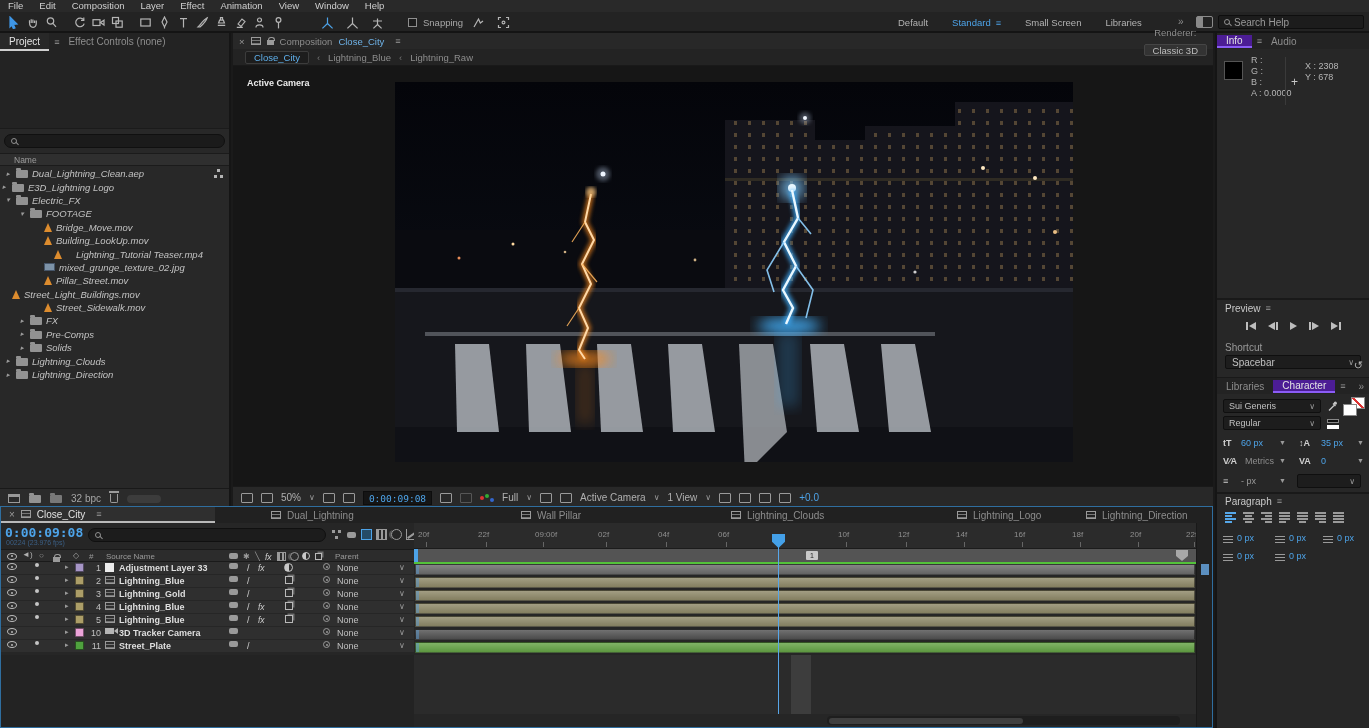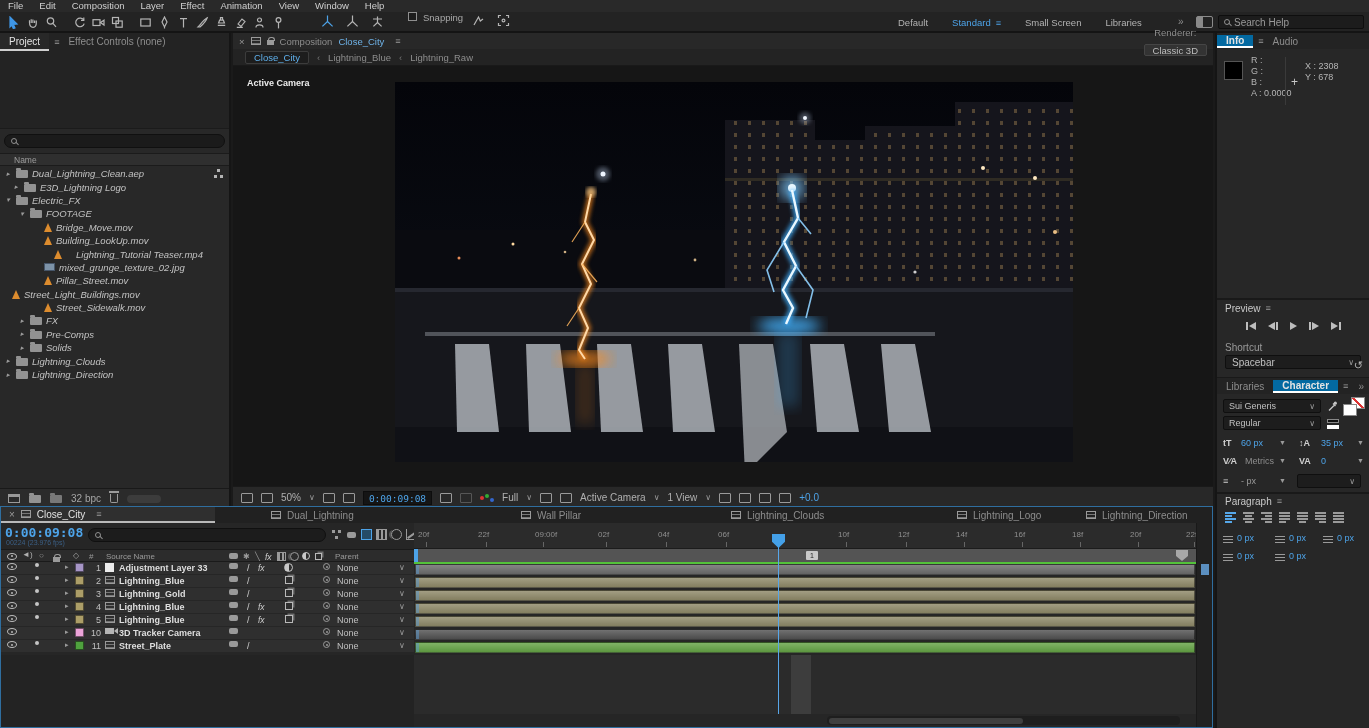--- a/index.html
+++ b/index.html
@@ -16,21 +16,21 @@
   .tool svg{stroke:#b5b5b5;fill:none;stroke-width:1.2;}
   .tool.sel svg{stroke:#3e96e6;fill:#3e96e6;}
   .tsep{width:9px;}
   .workspaces{position:absolute;left:898px;top:0;height:21px;display:flex;align-items:center;gap:24px;font-size:9.5px;color:#b2b2b2;}
   .ws.active{color:#4da3e8;}
   .ws-menu{color:#4da3e8;margin-left:5px;font-size:9px;}
   .wsgrid{position:absolute;left:1196px;top:4px;width:17px;height:12px;border:1px solid #8a8a8a;border-radius:2px;background:linear-gradient(90deg,#8a8a8a 6px,transparent 6px 7px,transparent 7px);}
   .searchbox{position:absolute;left:1218px;top:3px;width:146px;height:14px;background:#1c1c1c;border:1px solid #0e0e0e;border-radius:2px;display:flex;align-items:center;gap:4px;padding:0 5px;color:#9a9a9a;}
   .i-mag{width:6px;height:6px;border:1.3px solid #8f8f8f;border-radius:50%;position:relative;flex:0 0 auto;}
   .i-mag::after{content:"";position:absolute;width:4px;height:1.4px;background:#8f8f8f;transform:rotate(45deg);right:-3px;bottom:-1px;}
-  .snapwrap{position:absolute;left:318px;top:0;height:21px;display:flex;gap:6px;}
+  .snapwrap{position:absolute;left:318px;top:0;height:21px;display:flex;align-items:center;gap:6px;}
   .chk{width:9px;height:9px;border:1px solid #8f8f8f;background:#1c1c1c;}
   .snaplbl{color:#a8a8a8;font-size:9.5px;}
 
   
   .pmenu{color:#9a9a9a;font-size:9px;margin-left:5px;}
   .caret{color:#9a9a9a;font-size:8px;}
   .blue{color:#4da3e8;}
   .dim{color:#8d8d8d;}
 
   
@@ -75,21 +75,21 @@
   .cf-ico{width:12px;height:10px;border:1px solid #9a9a9a;border-radius:1px;}
   .cf-ico.dim{opacity:.4;}
   .tcwell{background:#151515;border:1px solid #0d0d0d;padding:0 5px;height:14px;line-height:13px;color:#4da3e8;font-family:"DejaVu Sans Mono",monospace;font-size:9.5px;}
   .rgb{width:14px;height:10px;position:relative;}
   .rgb::before{content:"";position:absolute;width:4px;height:4px;border-radius:50%;background:#d33;left:0;top:3px;box-shadow:5px -2px 0 #3a3,10px 2px 0 #36c;}
 
   
   .rightcol{position:absolute;left:1215px;top:33px;width:154px;height:695px;background:#272727;border-left:2px solid #151515;}
   .rtabs{height:16px;display:flex;align-items:center;background:#232323;}
   .rtab{padding:0 9px;color:#8d8d8d;}
-  .rtab.active{color:#e3e3e3;background:#0369a1;border-bottom:2px solid #ffffff;font-weight:bold;}
+  .rtab.active{color:#e3e3e3;background:#4c1d95;border-bottom:2px solid #8b5cf6;}
   .info-body{position:absolute;top:20px;left:0;right:0;height:58px;font-size:9px;color:#b5b5b5;}
   .swatch{position:absolute;left:7px;top:8px;width:19px;height:19px;background:#000;border:1px solid #555;}
   .rgba{position:absolute;left:34px;top:2px;line-height:11px;}
   .xy{position:absolute;left:88px;top:8px;line-height:11px;}
   .xhair{position:absolute;left:74px;top:22px;color:#c8c8c8;font-size:12px;}
   .vdiv{position:absolute;left:68px;top:4px;width:1px;height:48px;background:#3a3a3a;}
   .rdiv{position:absolute;left:0;right:0;height:2px;background:#191919;}
   .preview{position:absolute;top:267px;left:0;right:0;height:78px;}
   .phead{height:16px;display:flex;align-items:center;padding:0 8px;color:#c9c9c9;}
   .transport{display:flex;justify-content:center;gap:12px;align-items:center;height:20px;}
@@ -340,21 +340,21 @@
         <span class="i-mag"></span>
       </div>
     <div class="pnamehdr">Name</div>
     <div class="tree" id="tree">
         <div class="trow" style="padding-left: 4px;">
           <span class="tarrow">▸</span>
           <span class="i-folder"></span>
           <span>Dual_Lightning_Clean.aep</span>
           <span class="i-net"></span>
         </div>
-        <div class="trow" style="padding-left: 12px;">
+        <div class="trow" style="padding-left: 0;">
           <span class="tarrow">▸</span>
           <span class="i-folder"></span>
           <span>E3D_Lightning Logo</span>
         </div>
         <div class="trow" style="padding-left: 4px;">
           <span class="tarrow">▾</span>
           <span class="i-folder"></span>
           <span>Electric_FX</span>
         </div>
         <div class="trow" style="padding-left: 18px;">

